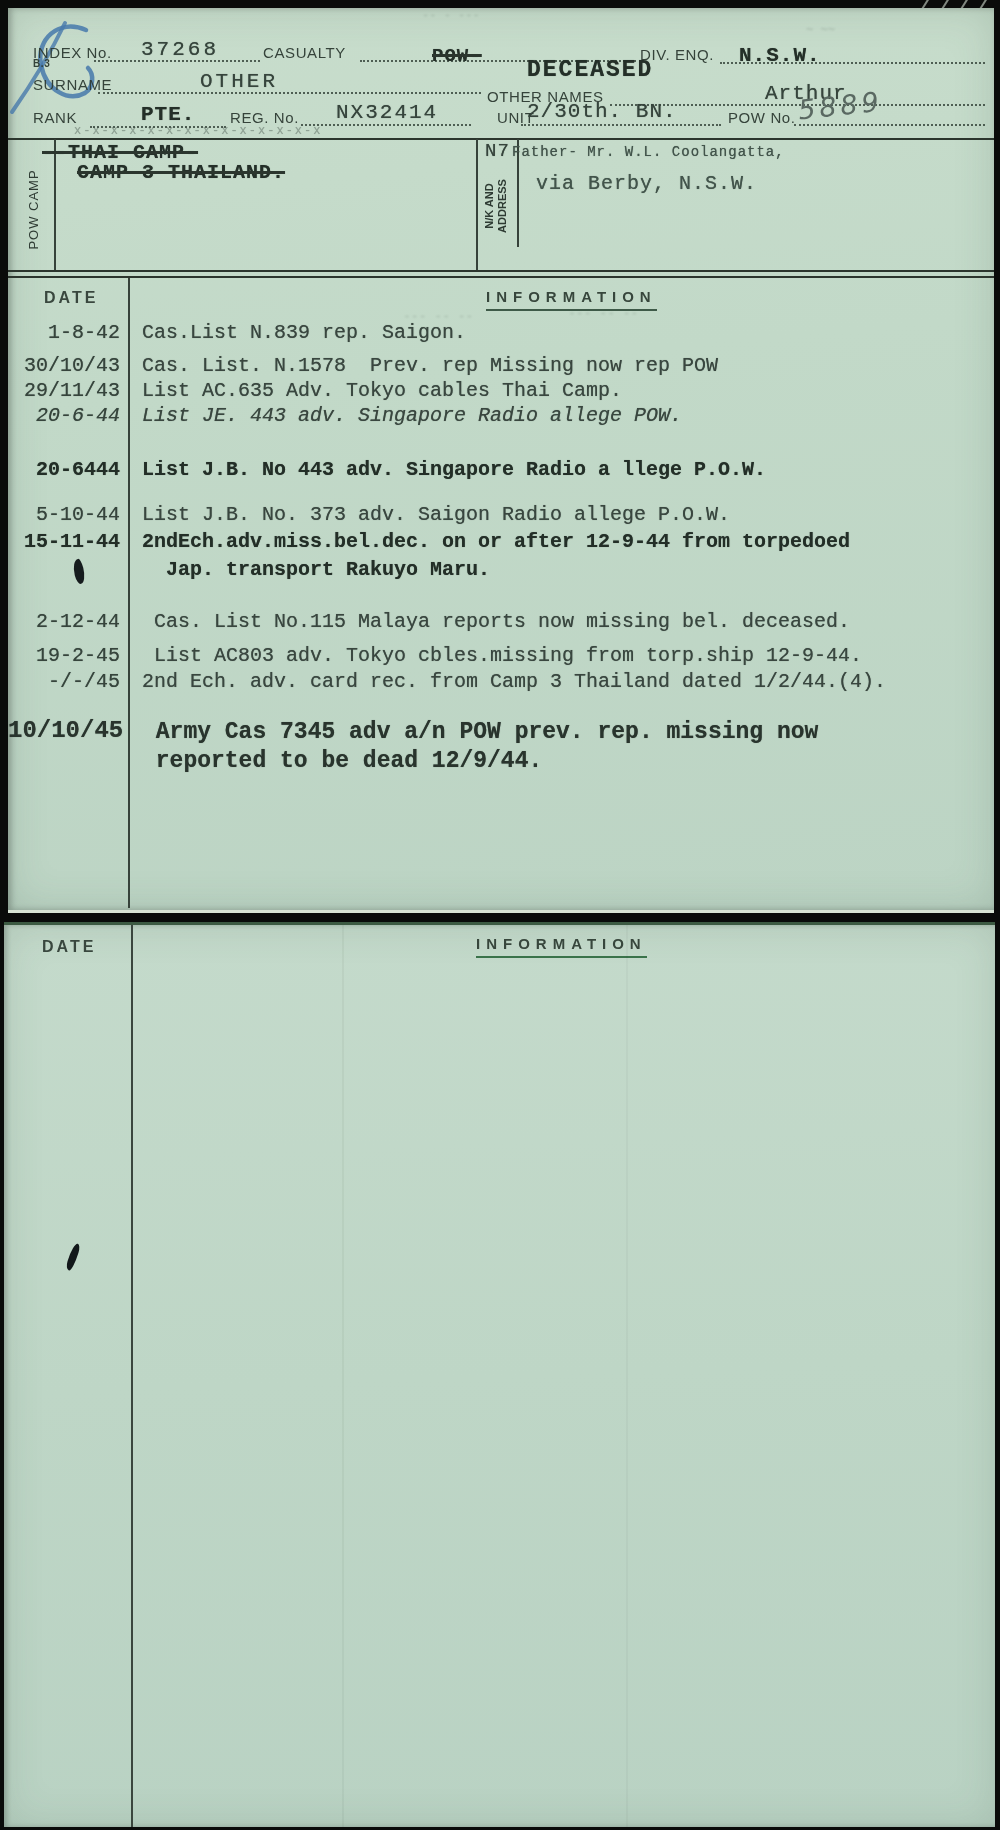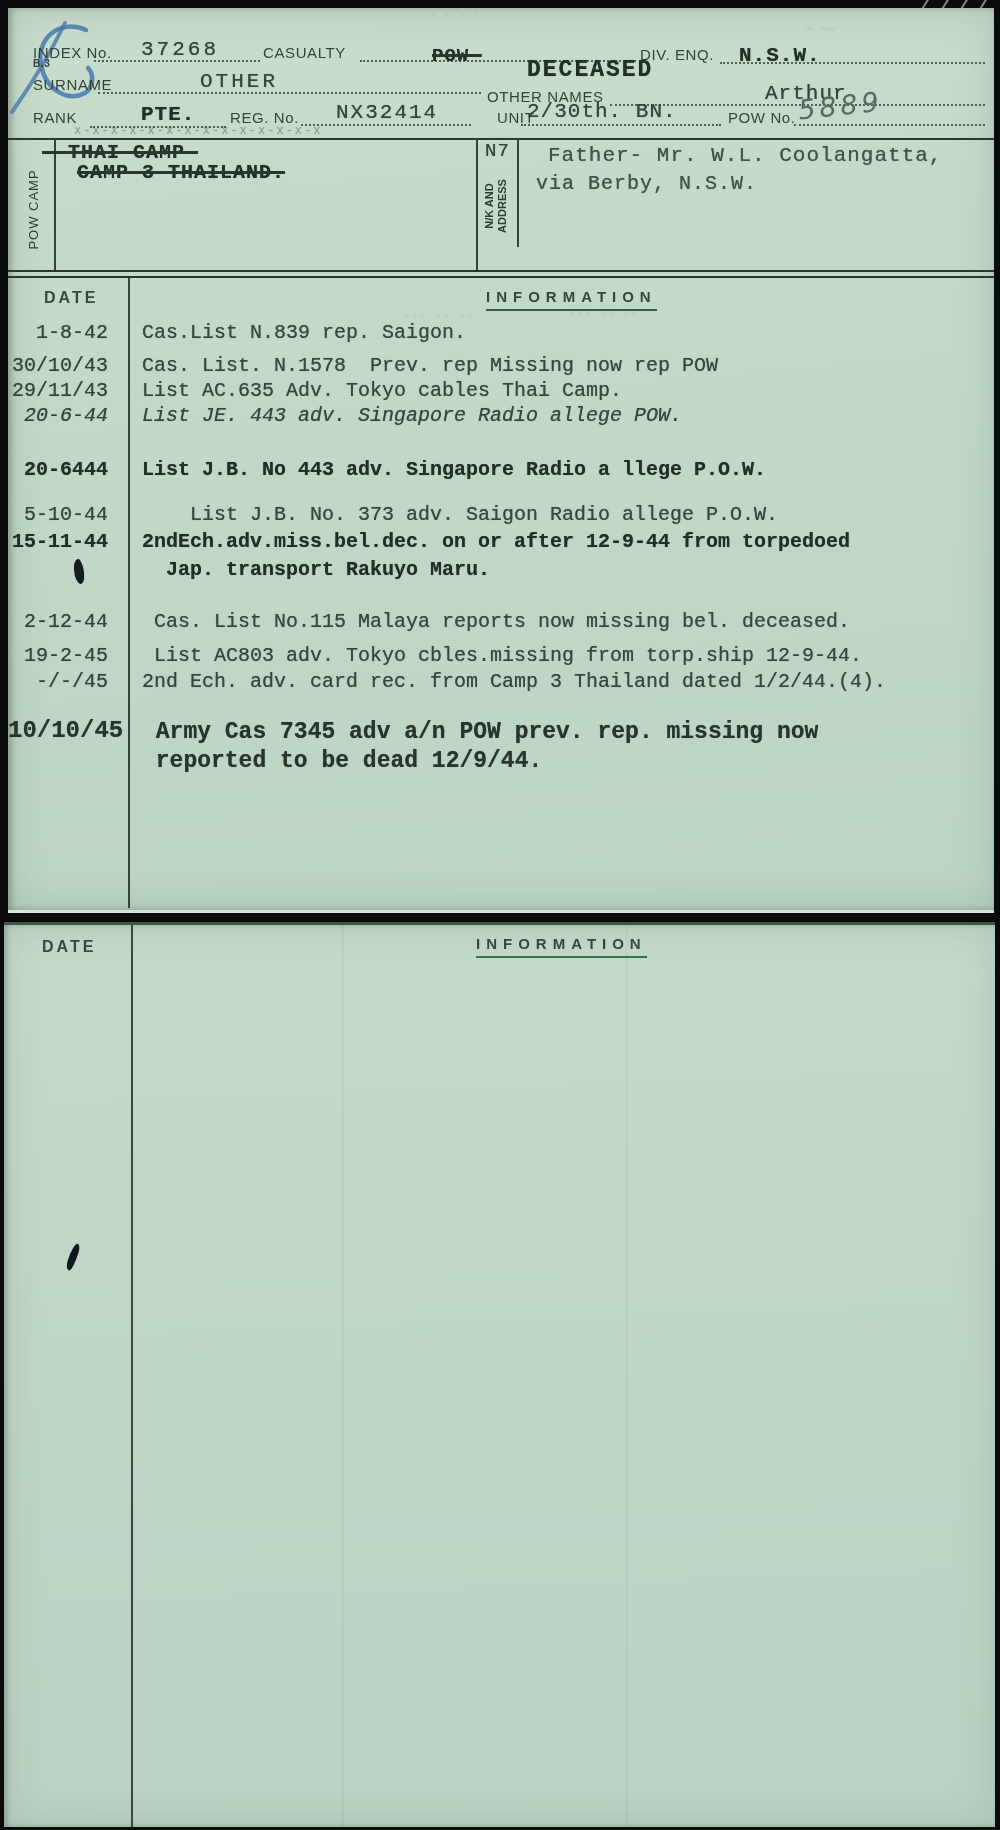--- a/index.html
+++ b/index.html
@@ -51,21 +51,21 @@
   .pencil-slash{position:absolute;background:#9fa89d;width:2px;height:13px;transform:rotate(32deg);opacity:.8;}
   
   .log-head-date{font-size:16px;letter-spacing:3px;color:#2b3830;font-weight:bold;opacity:.9;}
   .log-head-info{
     font-size:15px;letter-spacing:6px;color:#2c3a31;font-weight:bold;opacity:.92;
     border-bottom:2px solid #33503e;padding-bottom:4px;white-space:nowrap;
   }
   .lrow{display:grid;grid-template-columns:120px 1fr;}
   .rdate{
     font-family:"Liberation Mono","DejaVu Sans Mono",monospace;font-size:20px;
-    color:#36443c;text-align:right;padding-right:20px;white-space:pre;
+    color:#36443c;text-align:right;padding-right:8px;white-space:pre;
     text-shadow:0 0 .7px rgba(40,56,48,.7);
   }
   .rinfo{padding-left:14px;}
   .rinfo span{
     display:block;font-family:"Liberation Mono","DejaVu Sans Mono",monospace;
     font-size:20px;line-height:25px;color:#39463f;white-space:pre;
     text-shadow:0 0 .7px rgba(40,56,48,.7);
   }
   .lrow{line-height:25px;margin-bottom:0;}
   .lrow.bold .rdate,.lrow.bold .rinfo span{font-weight:bold;color:#232e27;line-height:28px;}
@@ -146,21 +146,21 @@
 
   <div class="abs vline" style="left:468px;top:131px;height:131px;width:1.5px;"></div>
   <div class="abs typed" style="left:477px;top:132px;font-size:19px;">N7</div>
   <div class="abs vlabel" style="left:466px;top:155px;width:44px;height:86px;">
     <span style="font-size:11px;font-weight:bold;line-height:13px;text-align:center;">
       <span>N/K AND</span><br>
       <span>ADDRESS</span>
     </span>
   </div>
   <div class="abs vline" style="left:509px;top:131px;height:108px;width:1.5px;"></div>
-  <div class="abs typed" style="left:540px;top:136px;font-size:21px;color:#42544b;">Father- Mr. W.L. Coolangatta,</div>
+  <div class="abs typed" style="left:504px;top:136px;font-size:14px;color:#42544b;">Father- Mr. W.L. Coolangatta,</div>
   <div class="abs typed" style="left:528px;top:164px;font-size:20px;color:#42544b;">via Berby, N.S.W.</div>
 
   <div class="abs rule" style="left:0;top:262px;width:986px;height:2px;"></div>
   <div class="abs rule" style="left:0;top:268px;width:986px;height:2px;"></div>
 
   <div class="abs log-head-date" style="left:36px;top:281px;">DATE</div>
   <div class="abs log-head-info" style="left:478px;top:280px;">INFORMATION</div>
   <div class="abs smudge" style="left:395px;top:300px;font-size:13px;">--- -- --</div>
   <div class="abs smudge" style="left:560px;top:297px;font-size:13px;">--- -- --</div>
 
@@ -195,21 +195,21 @@
 
     </span>
   </div>
       <div class="lrow bold" style="margin-top: 28px;">
     <span class="rdate">20-6444</span>
     <span class="rinfo">
       <span class="l1">List J.B. No 443 adv. Singapore Radio a llege P.O.W.</span>
 
     </span>
   </div>
-      <div class="lrow" style="margin-top: 18px; gap: 48px;">
+      <div class="lrow" style="margin-top: 18px;">
     <span class="rdate">5-10-44</span>
     <span class="rinfo">
       <span class="l1">List J.B. No. 373 adv. Saigon Radio allege P.O.W.</span>
 
     </span>
   </div>
       <div class="lrow bold" style="margin-top: 1px;">
     <span class="rdate">15-11-44</span>
     <span class="rinfo">
       <span class="l1">2ndEch.adv.miss.bel.dec. on or after 12-9-44 from torpedoed</span>

